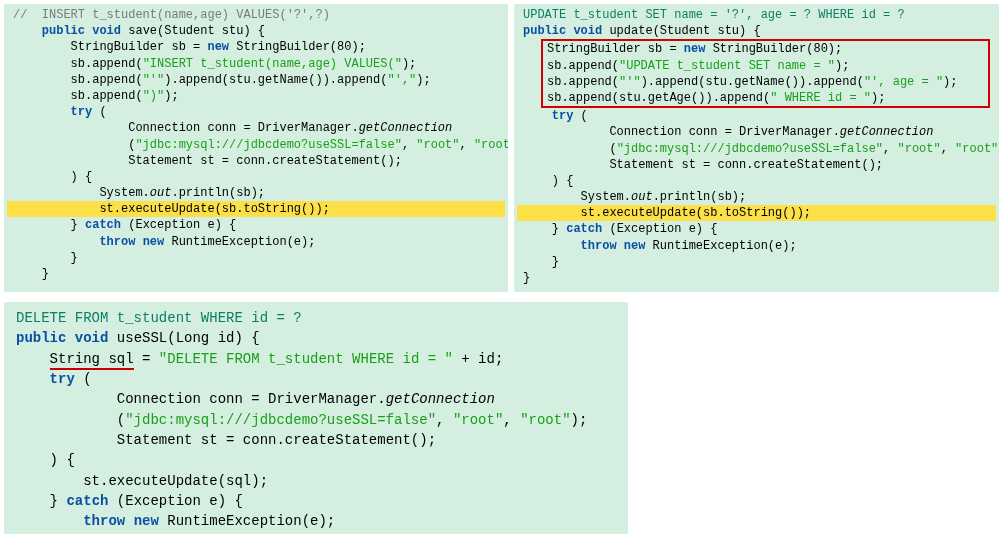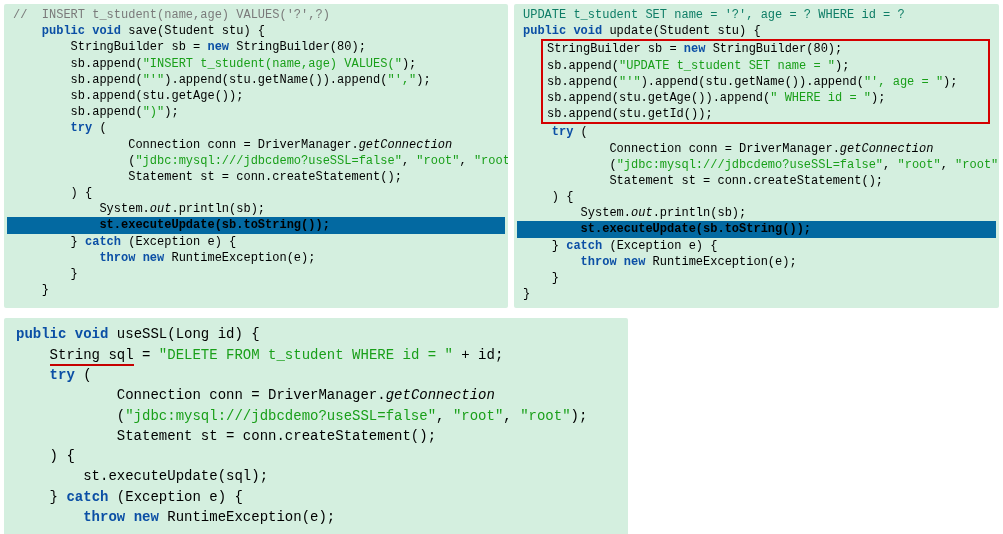--- a/index.html
+++ b/index.html
@@ -34,22 +34,21 @@
     width: 612px;
     font-size: 14px;
     line-height: 1.45;
     padding: 6px 6px 10px 6px;
   }
   .line {
     white-space: pre;
     padding: 0 6px;
   }
   .hl-line {
-    background: #0369a1;
-    font-weight: bold;
+    background: #fde047;
   }
   .kw { color: #0b4fa5; font-weight: bold; }
   .str { color: #199f19; }
   .cm { color: #7a7a7a; }
   .field { color: #000000; font-style: italic; }
   .it { font-style: italic; }
   .sql-top { color: #0e7d66; }
 
   .redbox {
     border: 2px solid #d40000;
@@ -67,21 +66,20 @@
 <body>
 
 <div class="row">
 
   <div class="panel panel-left">
     <div class="line"><span class="cm">//  INSERT t_student(name,age) VALUES('?',?)</span></div>
     <div class="line"><span class="kw">    public void</span><span> save(Student stu) {</span></div>
     <div class="line"><span>        StringBuilder sb = </span><span class="kw">new</span><span> StringBuilder(80);</span></div>
     <div class="line"><span>        sb.append(</span><span class="str">"INSERT t_student(name,age) VALUES("</span><span>);</span></div>
     <div class="line"><span>        sb.append(</span><span class="str">"'"</span><span>).append(stu.getName()).append(</span><span class="str">"',"</span><span>);</span></div>
-    <div class="line"><span>        sb.append(stu.getAge());</span></div>
     <div class="line"><span>        sb.append(</span><span class="str">")"</span><span>);</span></div>
     <div class="line"><span class="kw">        try</span><span> (</span></div>
     <div class="line"><span>                Connection conn = DriverManager.</span><span class="it">getConnection</span></div>
     <div class="line"><span>                (</span><span class="str">"jdbc:mysql:///jdbcdemo?useSSL=false"</span><span>, </span><span class="str">"root"</span><span>, </span><span class="str">"root"</span></div>
     <div class="line"><span>                Statement st = conn.createStatement();</span></div>
     <div class="line"><span>        ) {</span></div>
     <div class="line"><span>            System.</span><span class="field">out</span><span>.println(sb);</span></div>
     <div class="line hl-line"><span>            st.executeUpdate(sb.toString());</span></div>
     <div class="line"><span>        } </span><span class="kw">catch</span><span> (Exception e) {</span></div>
     <div class="line"><span>            </span><span class="kw">throw new</span><span> RuntimeException(e);</span></div>
@@ -90,39 +88,39 @@
   </div>
 
   <div class="panel panel-right">
     <div class="line"><span class="sql-top">UPDATE t_student SET name = '?', age = ? WHERE id = ?  </span></div>
     <div class="line"><span class="kw">public void</span><span> update(Student stu) {</span></div>
     <div class="redbox">
       <div class="line" style="padding:0"><span>StringBuilder sb = </span><span class="kw">new</span><span> StringBuilder(80);</span></div>
       <div class="line" style="padding:0"><span>sb.append(</span><span class="str">"UPDATE t_student SET name = "</span><span>);</span></div>
       <div class="line" style="padding:0"><span>sb.append(</span><span class="str">"'"</span><span>).append(stu.getName()).append(</span><span class="str">"', age = "</span><span>);</span></div>
       <div class="line" style="padding:0"><span>sb.append(stu.getAge()).append(</span><span class="str">" WHERE id = "</span><span>);</span></div>
-      <div class="line" style="padding:0"><span>sb.append(stu.getId());</span></div>
     </div>
     <div class="line"><span class="kw">    try</span><span> (</span></div>
     <div class="line"><span>            Connection conn = DriverManager.</span><span class="it">getConnection</span></div>
     <div class="line"><span>            (</span><span class="str">"jdbc:mysql:///jdbcdemo?useSSL=false"</span><span>, </span><span class="str">"root"</span><span>, </span><span class="str">"root"</span><span>);</span></div>
     <div class="line"><span>            Statement st = conn.createStatement();</span></div>
     <div class="line"><span>    ) {</span></div>
     <div class="line"><span>        System.</span><span class="field">out</span><span>.println(sb);</span></div>
     <div class="line hl-line"><span>        st.executeUpdate(sb.toString());</span></div>
     <div class="line"><span>    } </span><span class="kw">catch</span><span> (Exception e) {</span></div>
     <div class="line"><span>        </span><span class="kw">throw new</span><span> RuntimeException(e);</span></div>
     <div class="line"><span>    }</span></div>
     <div class="line"><span>}</span></div>
   </div>
 </div>
 
 <div class="wm-holder">
 
 <div class="panel panel-bottom">
+  <div class="line"><span class="sql-top">DELETE FROM t_student WHERE id = ?</span></div>
   <div class="line"><span class="kw">public void</span><span> useSSL(Long id) {</span></div>
   <div class="line"><span>    </span><span class="underline">String sql</span><span> = </span><span class="str">"DELETE FROM t_student WHERE id = "</span><span> + id;</span></div>
   <div class="line"><span class="kw">    try</span><span> (</span></div>
   <div class="line"><span>            Connection conn = DriverManager.</span><span class="it">getConnection</span></div>
   <div class="line"><span>            (</span><span class="str">"jdbc:mysql:///jdbcdemo?useSSL=false"</span><span>, </span><span class="str">"root"</span><span>, </span><span class="str">"root"</span><span>);</span></div>
   <div class="line"><span>            Statement st = conn.createStatement();</span></div>
   <div class="line"><span>    ) {</span></div>
   <div class="line"><span>        st.executeUpdate(sql);</span></div>
   <div class="line"><span>    } </span><span class="kw">catch</span><span> (Exception e) {</span></div>
   <div class="line"><span>        </span><span class="kw">throw new</span><span> RuntimeException(e);</span></div>

